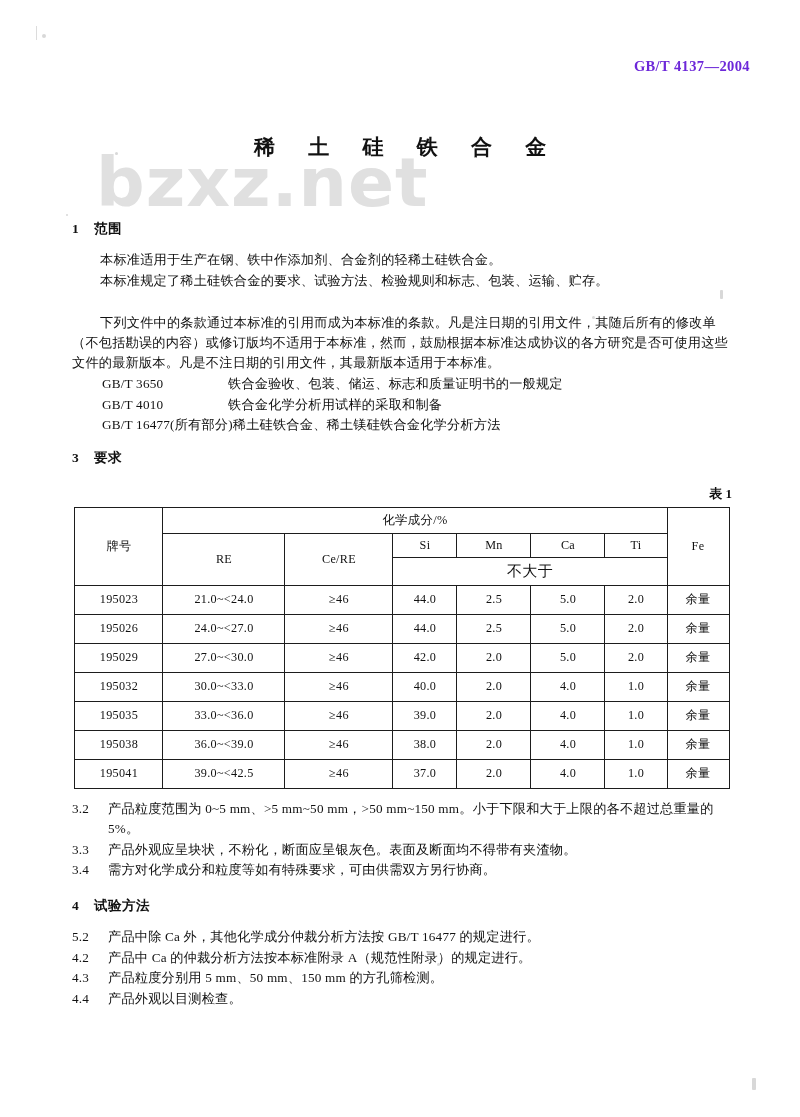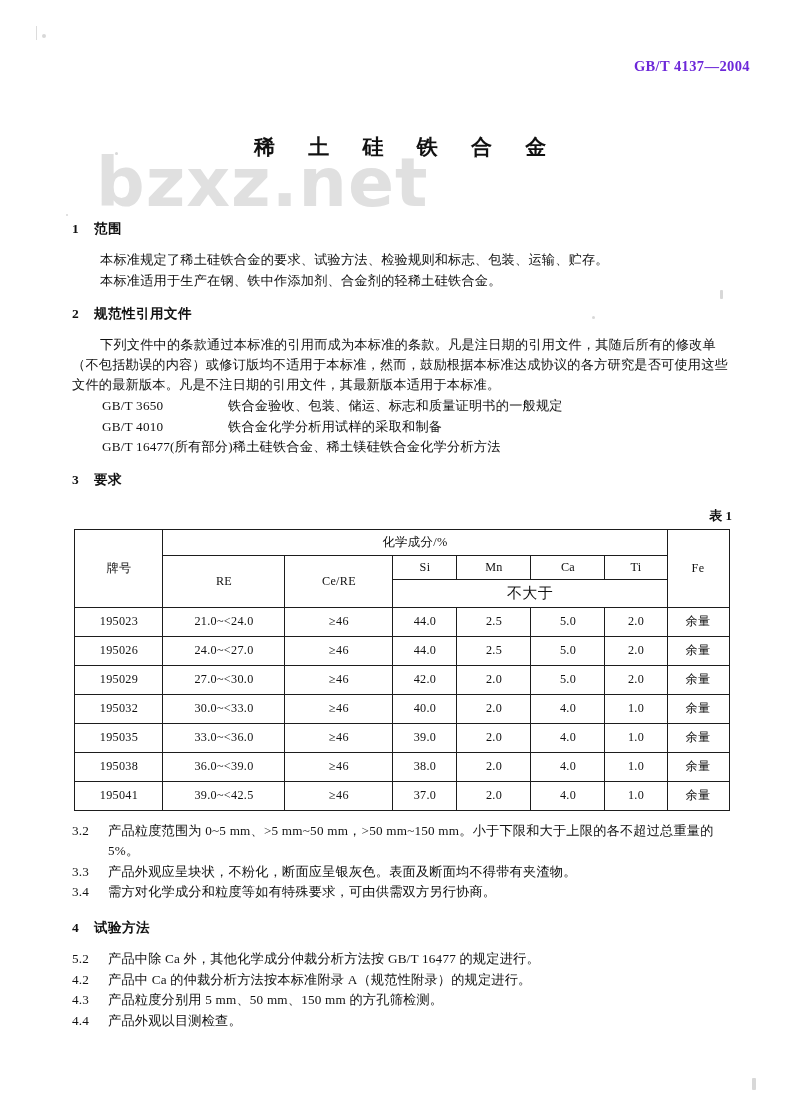--- a/index.html
+++ b/index.html
@@ -172,28 +172,25 @@
     <div class="doc-header">GB/T 4137—2004</div>
 
     <div class="doc-title">稀 土 硅 铁 合 金</div>
 
     <div class="body">
 
       <div class="clause-h">
         <span class="num">1</span><span>范围</span>
       </div>
       <div class="gap-s"></div>
+      <p class="para indent">本标准适用于生产在钢、铁中作添加剂、合金剂的轻稀土硅铁合金。</p>
       <p class="para indent">本标准规定了稀土硅铁合金的要求、试验方法、检验规则和标志、包装、运输、贮存。</p>
-      <p class="para indent">本标准适用于生产在钢、铁中作添加剂、合金剂的轻稀土硅铁合金。</p>
 
       <div class="gap-m"></div>
 
-      <div class="clause-h">
-        <span class="num">2</span><span>规范性引用文件</span>
-      </div>
       <div class="gap-s"></div>
       <p class="para indent">下列文件中的条款通过本标准的引用而成为本标准的条款。凡是注日期的引用文件，其随后所有的修改单（不包括勘误的内容）或修订版均不适用于本标准，然而，鼓励根据本标准达成协议的各方研究是否可使用这些文件的最新版本。凡是不注日期的引用文件，其最新版本适用于本标准。</p>
 
       <p class="ref">
         <span class="code">GB/T 3650</span><span>铁合金验收、包装、储运、标志和质量证明书的一般规定</span>
       </p>
       <p class="ref">
         <span class="code">GB/T 4010</span><span>铁合金化学分析用试样的采取和制备</span>
       </p>
       <p class="ref">

